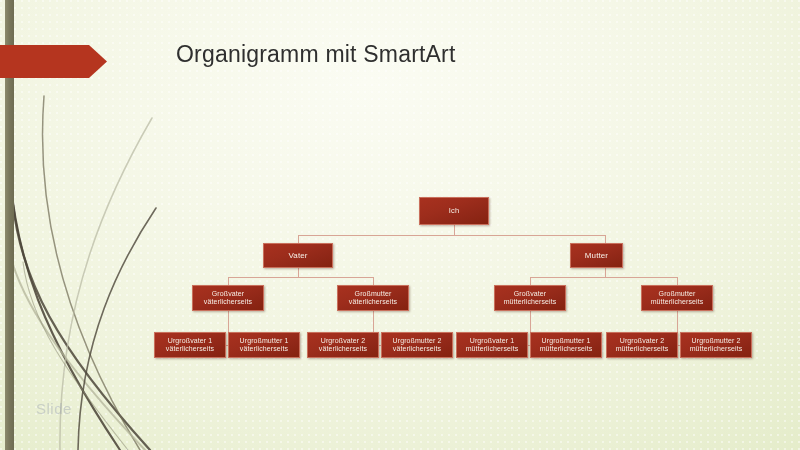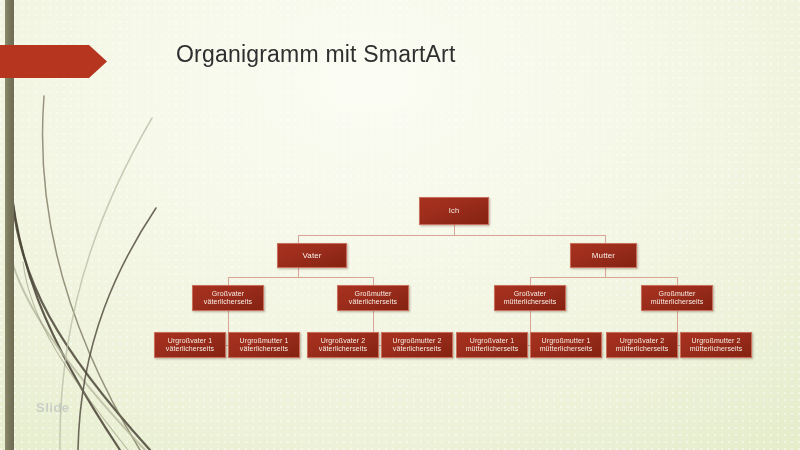--- a/index.html
+++ b/index.html
@@ -109,25 +109,24 @@
   .n-root   { font-size: 7.5px; }
   .n-parent { font-size: 8px; }
   .n-gp     { font-size: 7px; }
   .n-ggp    { font-size: 7px; }
 
   
   #watermark {
     position: absolute;
     left: 36px;
     top: 400px;
-    font-size: 13px;
+    font-size: 15px;
     color: rgba(150,158,175,0.40);
     letter-spacing: 0.5px;
     font-family: "Liberation Sans", sans-serif;
-    font-weight: bold;
   }
 </style>
 </head>
 <body>
 
 <div id="slide">
 
   <div id="texture"></div>
 
   <svg id="grass" viewBox="0 0 240 450" preserveAspectRatio="none">
@@ -167,24 +166,24 @@
         <path d="M530 311 L530 345 M492 345 L566 345"></path>
 
         <path d="M677 311 L677 345 M642 345 L716 345"></path>
       </g>
     </svg>
 
     <div class="node n-root" style="left:419px; top:197px; width:70px; height:28px;">
       <span class="label">Ich</span>
     </div>
 
-    <div class="node n-parent" style="left:277px; top:243px; width:70px; height:25px;">
+    <div class="node n-parent" style="left:263px; top:243px; width:70px; height:25px;">
       <span class="label">Vater</span>
     </div>
-    <div class="node n-parent" style="left:570px; top:243px; width:67px; height:25px;justify-content:flex-end;">
+    <div class="node n-parent" style="left:570px; top:243px; width:53px; height:25px;justify-content:flex-end;">
       <span class="label">Mutter</span>
     </div>
 
     <div class="node n-gp" style="left:192px; top:285px; width:72px; height:26px;">
       <span class="label">Großvater väterlicherseits</span>
     </div>
     <div class="node n-gp" style="left:337px; top:285px; width:72px; height:26px;">
       <span class="label">Großmutter väterlicherseits</span>
     </div>
     <div class="node n-gp" style="left:494px; top:285px; width:72px; height:26px;">

